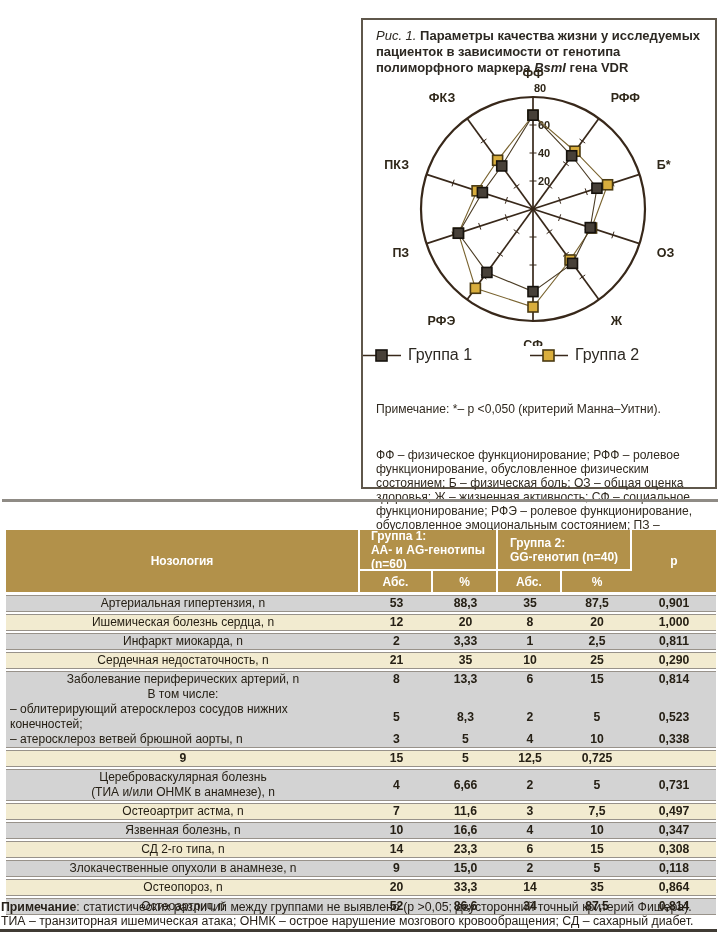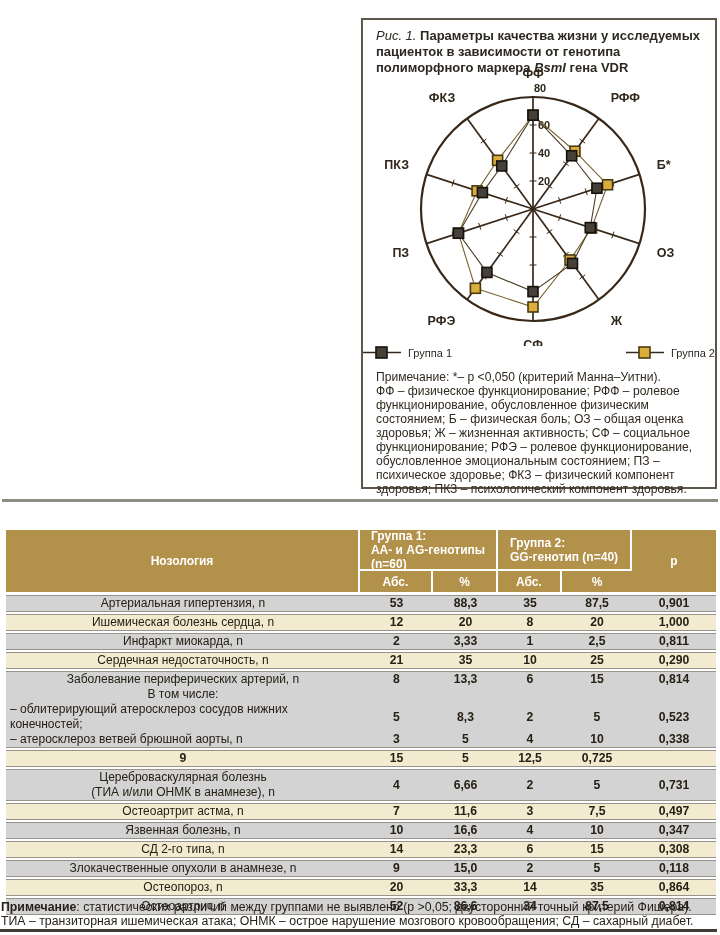--- a/index.html
+++ b/index.html
@@ -10,26 +10,26 @@
   .figure-box { position:absolute; left:361px; top:18px; width:356px; height:471px;
                 border:2px solid #5f574b; background:#fff; }
   .fig-caption { padding:8px 14px 0 13px; font-size:13px; line-height:16px;
                  font-weight:700; color:#2c2822; }
   .fig-caption .figno { font-style:italic; font-weight:400; }
   .radar-svg { position:absolute; top:44px; left:0; }
   .radar-svg text { font-family:"Liberation Sans", sans-serif; fill:#2f2719; }
   .radar-svg .ax-label { font-size:12.5px; font-weight:700; }
   .radar-svg .tick-label { font-size:11px; font-weight:700; }
   .legend { position:absolute; top:326px; left:0; right:0; display:flex;
-            justify-content:space-between; gap:58px; align-items:center;
-            font-size:11px; color:#2c2822; }
+            justify-content:flex-start; gap:58px; align-items:center;
+            font-size:16px; color:#2c2822; }
   .legend-item { display:flex; align-items:center; gap:7px; }
   .fig-note { position:absolute; top:350px; left:13px; right:10px;
               font-size:12.1px; line-height:14px; color:#30291f; }
-  .fig-note span { display:block; }
+  .fig-note span { display:block;margin-top:32px; }
 
   
   .rule-top { position:absolute; top:499px; left:2px; width:716px; height:3px; background:#8f8b85; }
   .rule-bottom { position:absolute; top:929px; left:0; width:717px; height:3px; background:#403b34; }
 
   
   .table-title { position:absolute; top:507px; left:6px; right:4px; text-align:right;
                  font-size:13.5px; font-weight:700; color:#27211a; }
   .ctable { position:absolute; top:530px; left:6px; width:710px; }
   .thead { display:grid; grid-template-columns:354px 73px 65px 64px 70px 84px;

